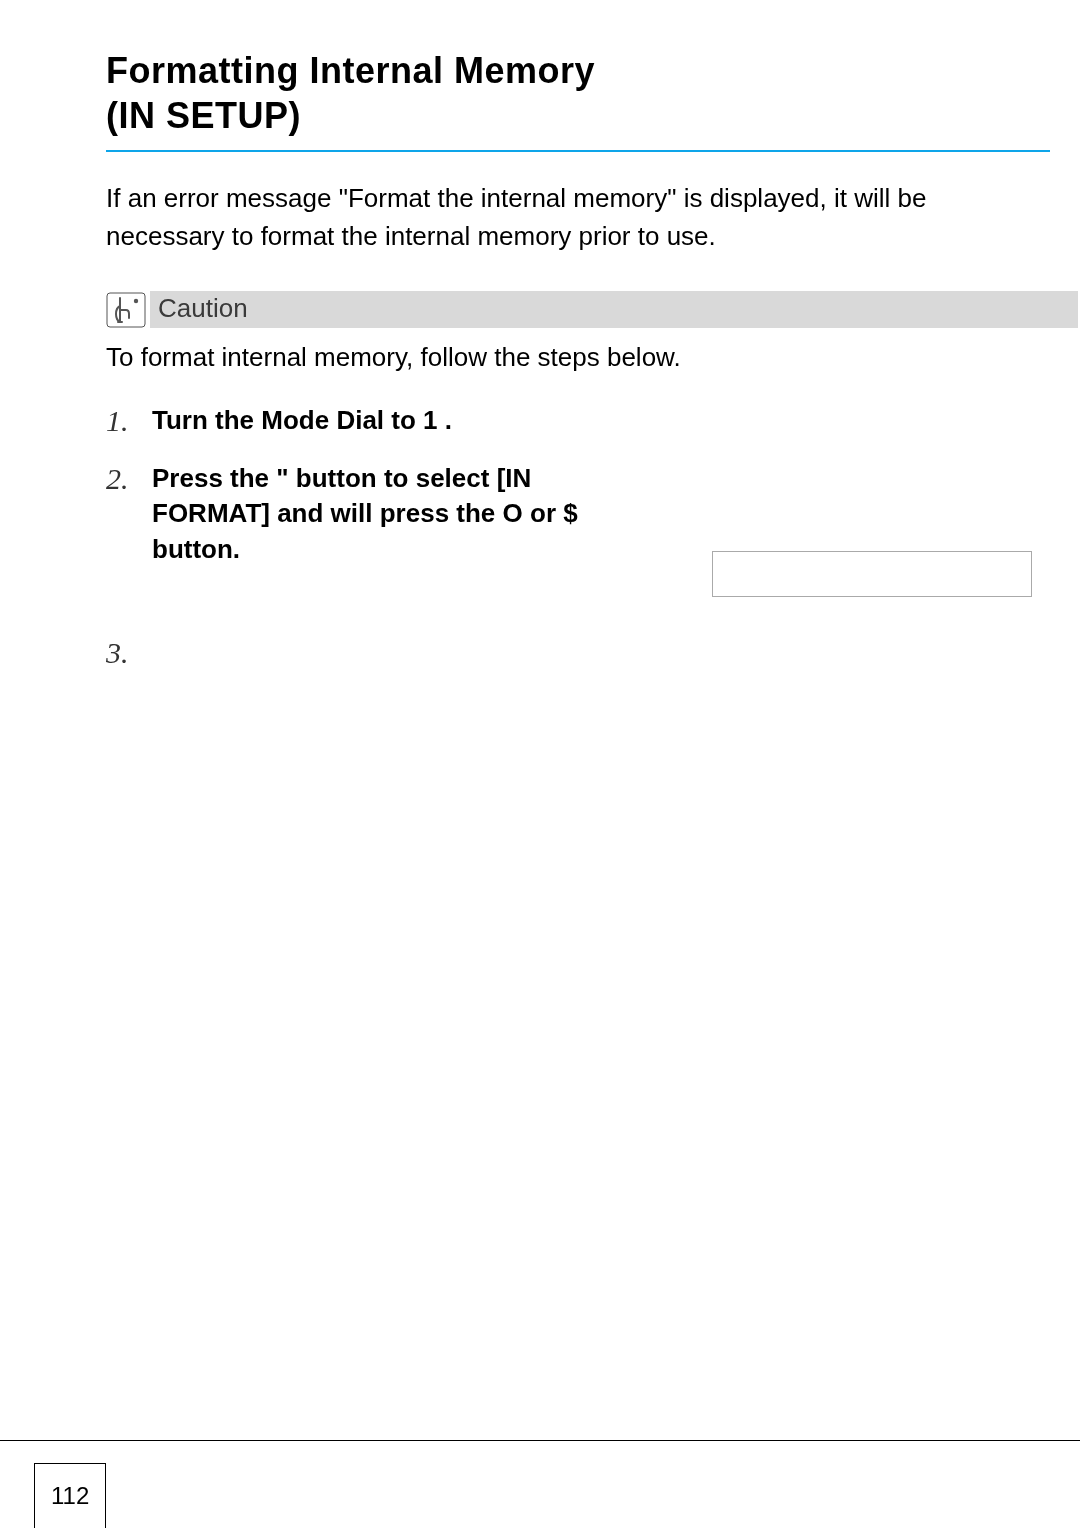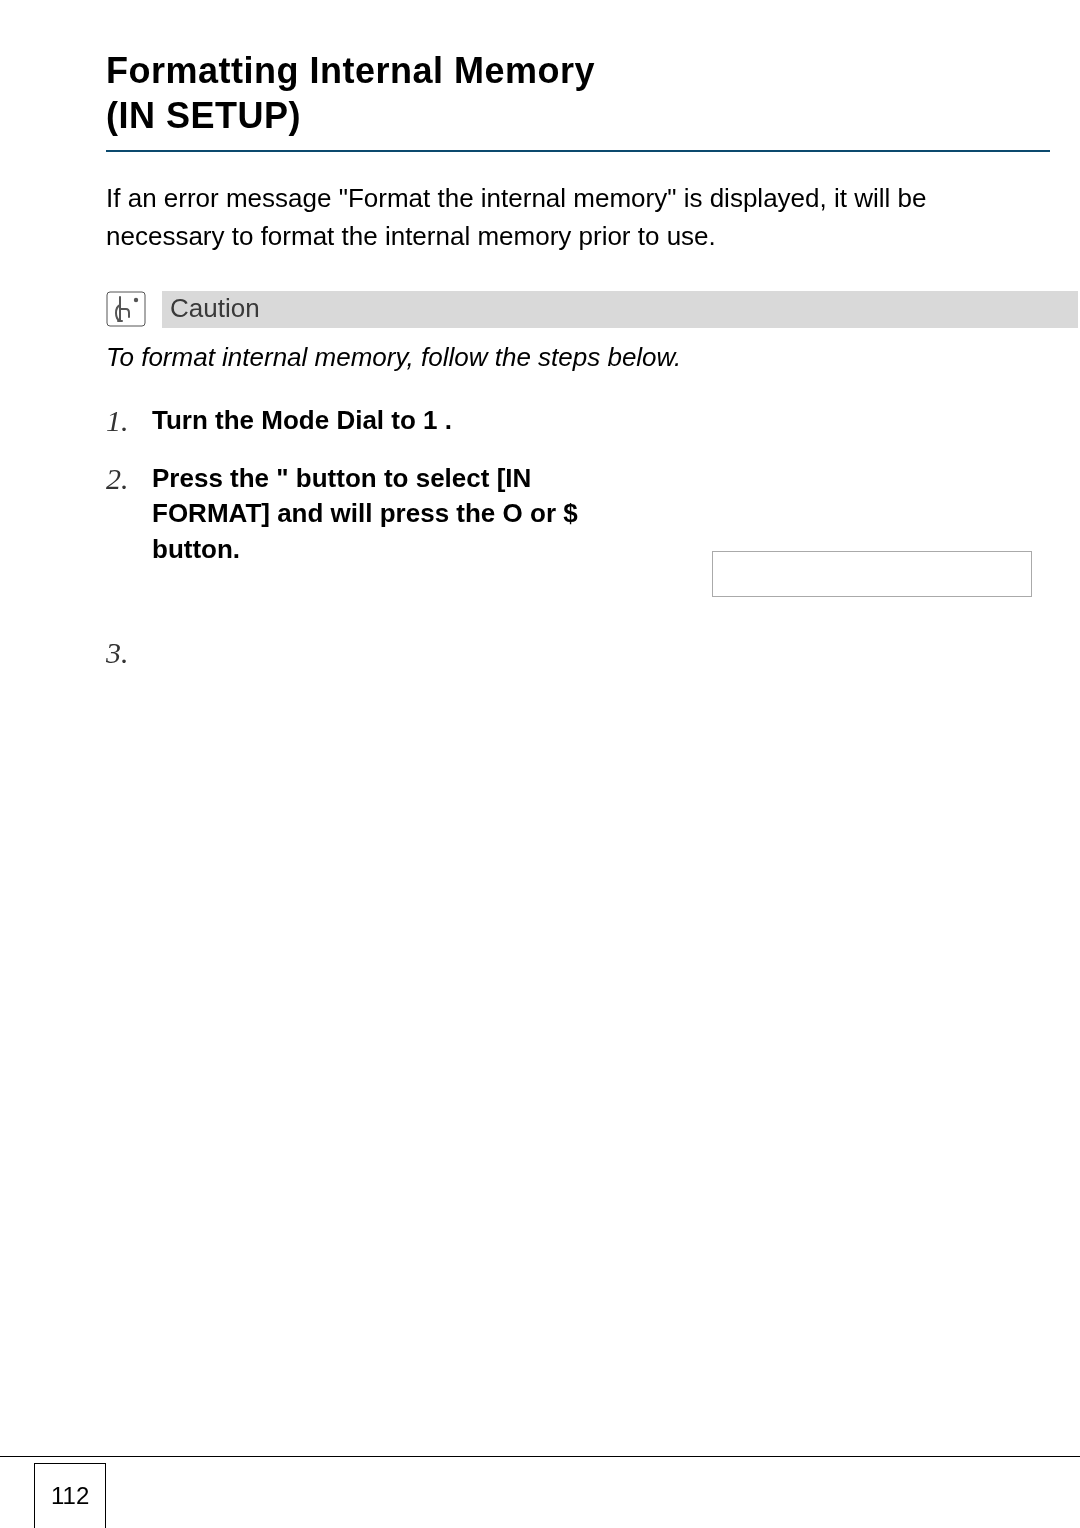--- a/index.html
+++ b/index.html
@@ -16,34 +16,34 @@
       padding: 48px 0 0 106px;
       width: 100%;
     }
     .title {
       font-family: Arial Black, Arial, sans-serif;
       font-weight: 900;
       font-size: 36px;
       line-height: 1.25;
       letter-spacing: 0.5px;
       padding-bottom: 12px;
-      border-bottom: 2px solid #0c4a6e;
+      border-bottom: 2px solid #0ea5e9;
       margin-right: 30px;
       margin-bottom: 28px;
     }
     .intro {
       font-size: 26px;
       line-height: 1.45;
       margin-bottom: 36px;
       padding-right: 50px;
     }
     .caution-bar {
       display: flex;
-      align-items: flex-start;
-      gap: 16px;
+      align-items: flex-end;
+      gap: 4px;
       margin-bottom: 14px;
     }
     .caution-icon {
       width: 40px;
       height: 36px;
       display: inline-flex;
       align-items: center;
       justify-content: center;
     }
     .caution-heading {
@@ -58,21 +58,20 @@
     .caution-body {
       font-size: 24px;
       line-height: 1.42;
       padding-left: 30px;
       margin-bottom: 48px;
       white-space: normal;
     }
     .lead {
       font-size: 26px;
       margin-bottom: 30px;
-      font-style: italic;
     }
     .steps {
       list-style: none;
       padding: 0;
     }
     .step {
       display: flex;
       gap: 18px;
       margin-bottom: 22px;
     }
@@ -107,21 +106,21 @@
       height: 46px;
       border: 1px solid #aaa;
       background: #fff;
     }
     .footer {
       position: absolute;
       left: 0;
       bottom: 0;
       width: 100%;
       border-top: 1px solid #000;
-      height: 72px;
+      height: 88px;
     }
     .page-num-box {
       position: absolute;
       left: 34px;
       bottom: 0;
       border: 1px solid #000;
       border-bottom: none;
       padding: 18px 16px 18px 16px;
       font-size: 24px;
     }

